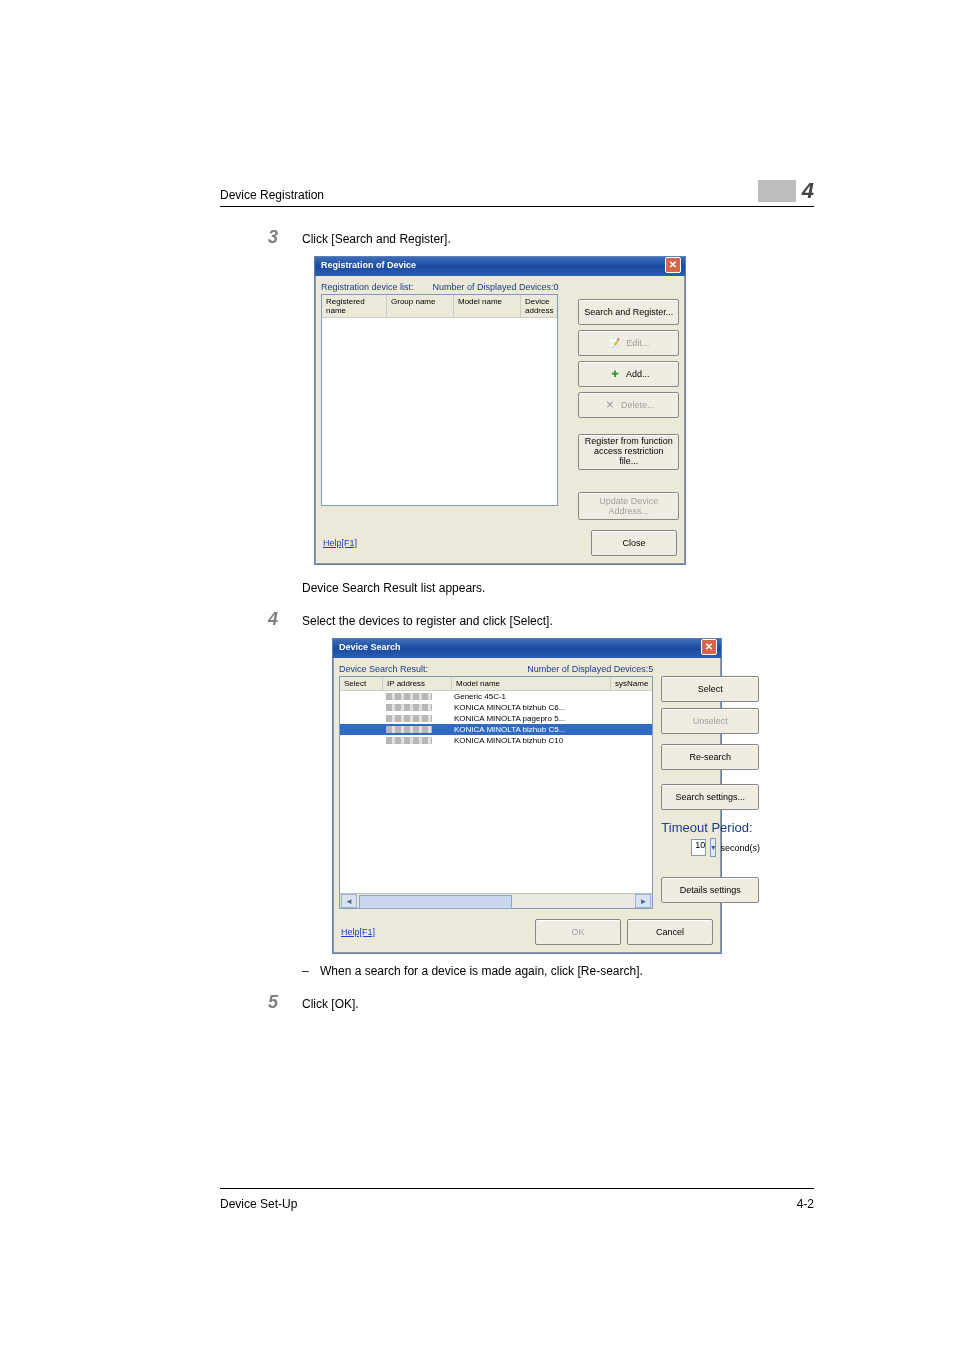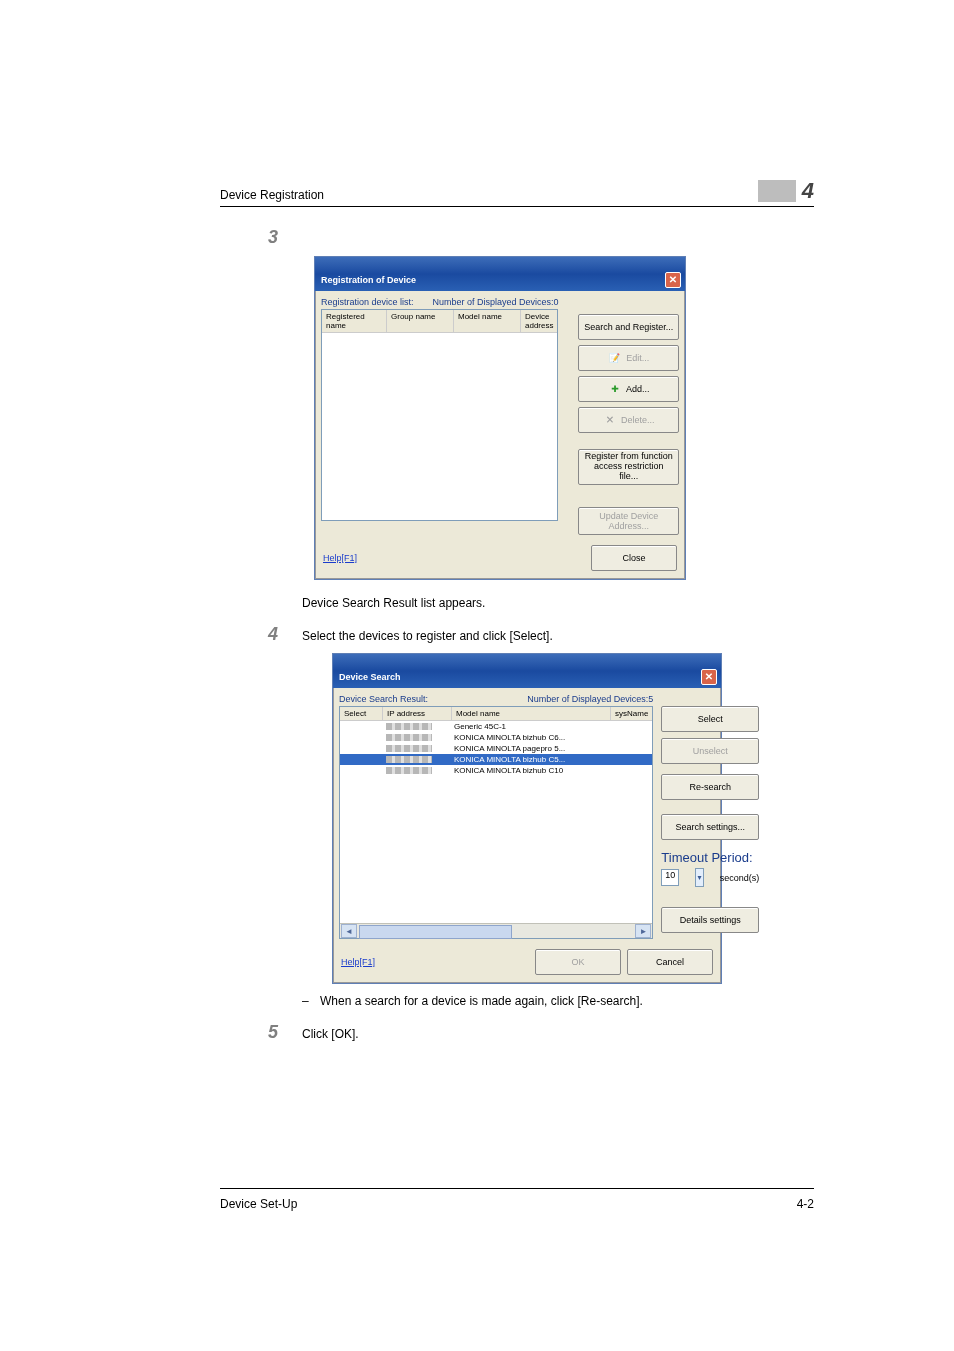--- a/index.html
+++ b/index.html
@@ -86,21 +86,21 @@
     margin-left: 46px;
     border: 1px solid #5f7fb5;
     background: #ece9d8;
     font-size: 9px;
     box-shadow: 0 0 0 1px #999 inset;
   }
   .titlebar {
     background: linear-gradient(to bottom, #3d6db9, #1a4aa0 50%, #2a60b4);
     color: #fff;
     font-weight: bold;
-    padding: 15px 4px 3px 6px;
+    padding: 0 4px 3px 6px;
     display: flex;
     justify-content: space-between;
     align-items: center;
     height: 16px;
   }
   .close-btn {
     width: 14px;
     height: 14px;
     background: #d9644a;
     border: 1px solid #fff;
@@ -298,22 +298,23 @@
   }
   .dlg2-right .btn { margin-bottom: 6px; }
   .timeout-lbl {
     color: #1a3c8c;
     font-size: 13px;
     margin: 4px 0 3px 0;
   }
   .timeout-row {
     display: flex;
     align-items: center;
-    gap: 16px;
+    gap: 4px;
     margin-bottom: 20px;
+    margin-left: 30px;
   }
   .timeout-input {
     width: 26px;
     height: 15px;
     border: 1px solid #7f9db9;
     background: #fff;
     font-size: 9px;
     padding-left: 3px;
   }
   .timeout-sel {
@@ -383,20 +384,21 @@
       <div class="chapter-shade"></div>
       <div class="chapter-num">4</div>
     </div>
   </div>
   <hr class="rule">
 
   <div class="content">
 
     <div class="step-row">
       <div class="step-num">3</div>
+      <div class="step-body">Click [Search and Register].</div>
     </div>
 
     <div class="dialog1">
       <div class="titlebar">
         <span>Registration of Device</span>
         <div class="close-btn">✕</div>
       </div>
       <div class="dlg1-body">
         <div class="dlg1-left">
           <div class="top-labels">

